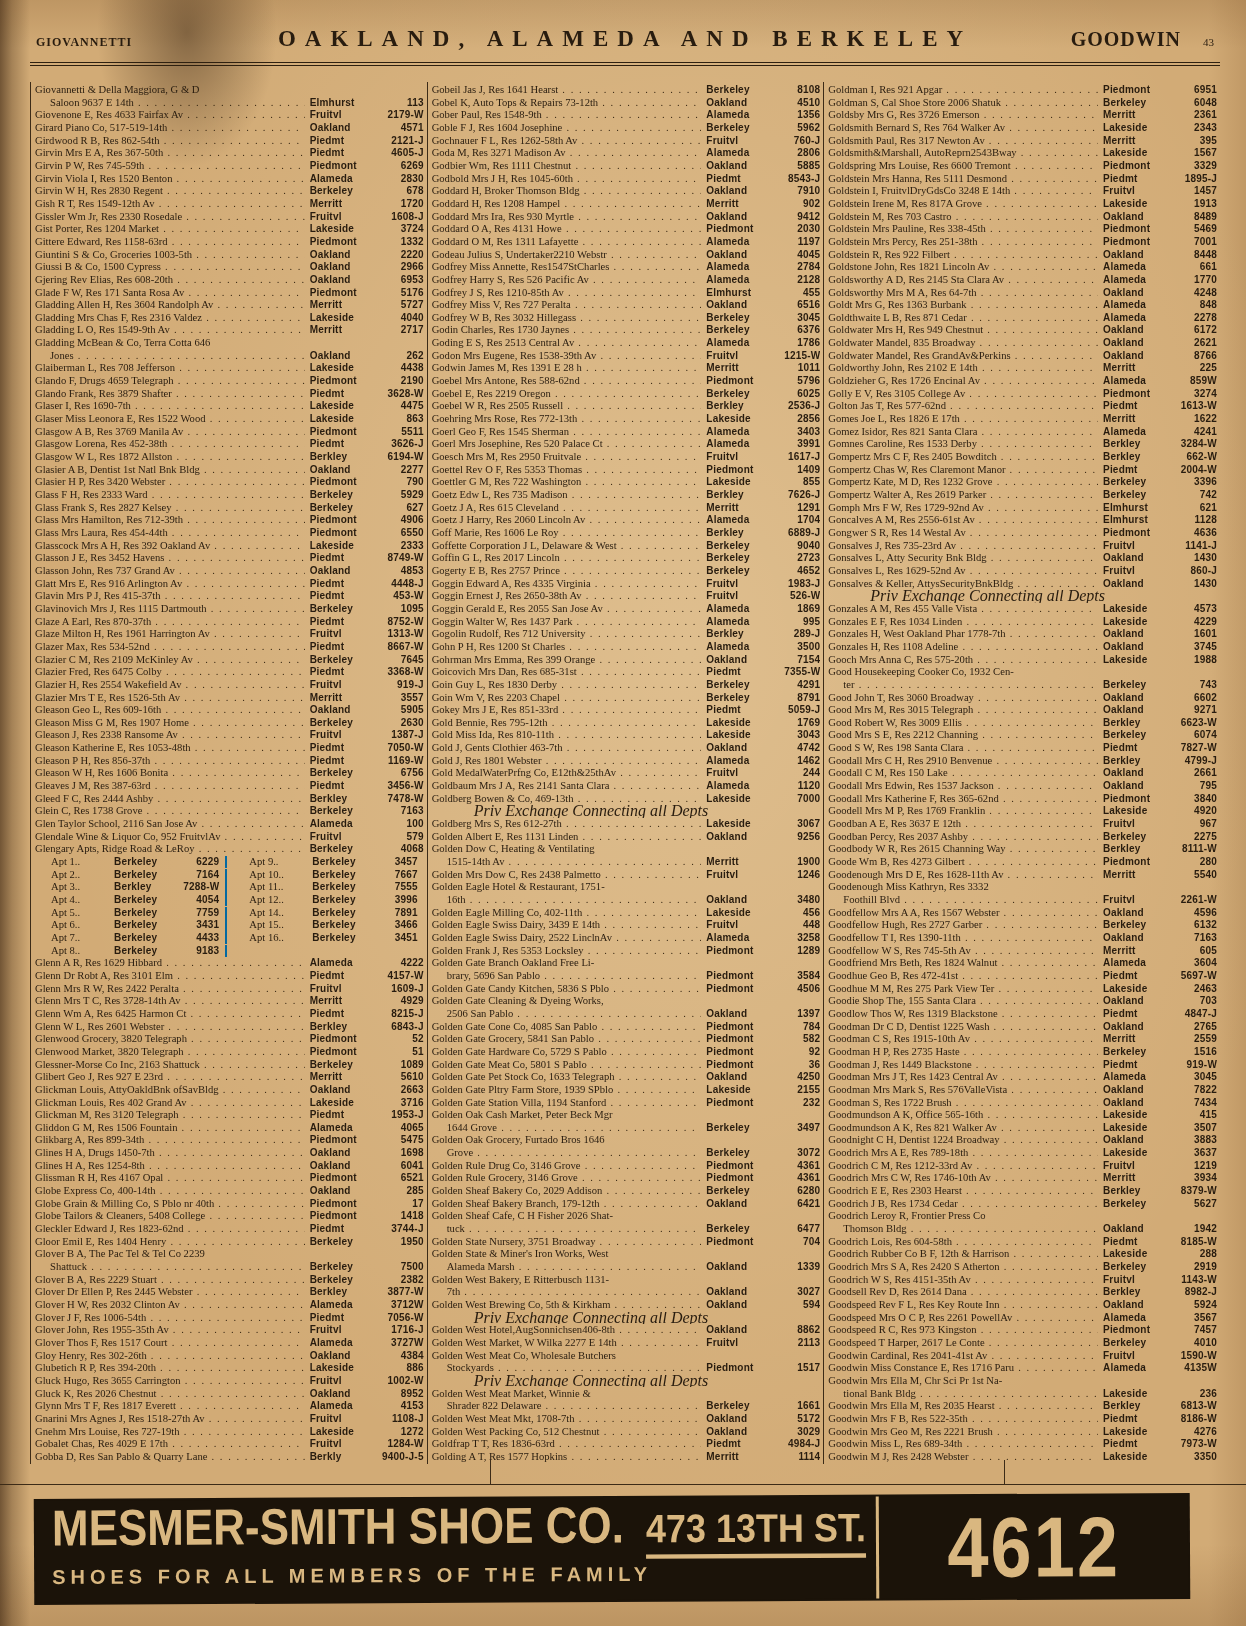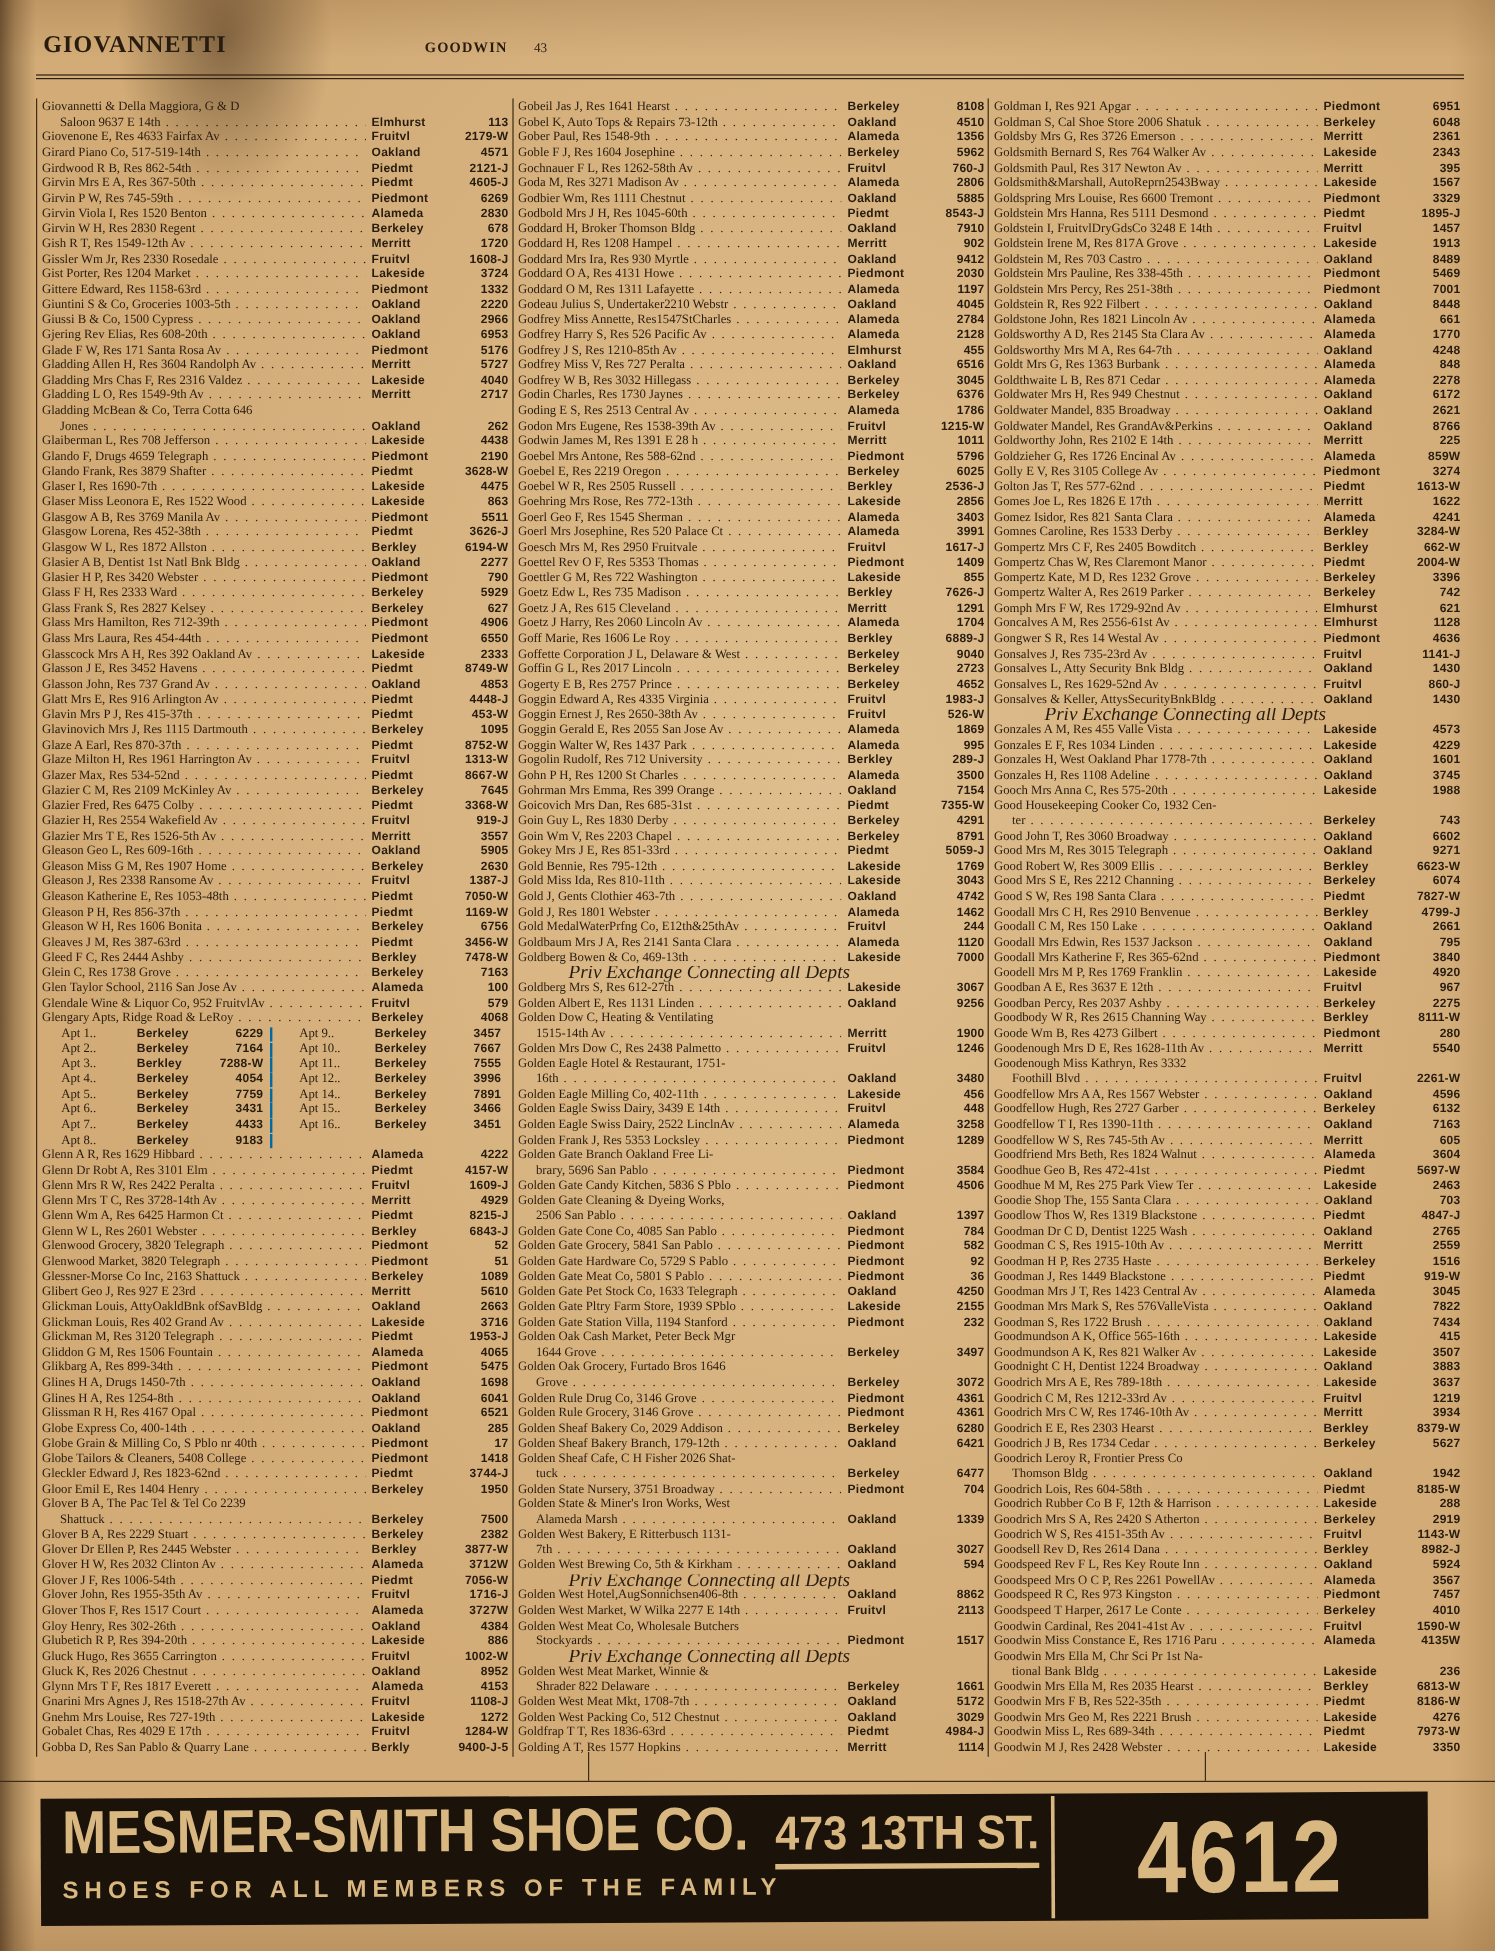--- a/index.html
+++ b/index.html
@@ -14,24 +14,24 @@
       radial-gradient(ellipse at 55% 40%, rgba(255,240,205,0.28), rgba(0,0,0,0) 65%),
       linear-gradient(180deg, rgba(130,88,44,0.25), rgba(0,0,0,0) 3%),
       linear-gradient(0deg, rgba(130,88,44,0.28), rgba(0,0,0,0) 5%),
       linear-gradient(270deg, rgba(130,88,44,0.22), rgba(0,0,0,0) 3%);
     position:relative; overflow:hidden;
   }
   .page { position:absolute; inset:0; padding:26px 26px 0 30px; }
 
   
   .hdr { display:flex; align-items:baseline; height:34px; padding:0 6px; }
-  .hdr .guide { font-size:20px; font-weight:700; letter-spacing:1px; width:210px; white-space:nowrap; }
+  .hdr .guide { font-size:12px; font-weight:700; letter-spacing:1px; width:210px; white-space:nowrap; }
   .hdr .title { flex:1; text-align:center; font-size:23px; font-weight:600; letter-spacing:9px; white-space:nowrap; }
   .hdr .right { width:210px; text-align:right; white-space:nowrap; }
-  .hdr .right .g { font-size:12px; font-weight:700; letter-spacing:1px; }
+  .hdr .right .g { font-size:20px; font-weight:700; letter-spacing:1px; }
   .hdr .right .pg { font-size:11px; font-weight:400; margin-left:18px; }
   .hr2 { height:4px; border-top:1.5px solid #2e2010; border-bottom:1px solid #2e2010; margin:2px 0 0 0; }
 
   
   #cols { display:flex; margin-top:16px; height:1382px; border-left:1px solid #3c2b17; }
   .col { flex:1; padding:2px 3px 0 4px; overflow:hidden; border-right:1px solid #3c2b17; }
   .col:last-child { border-right:none; }
   .row { display:flex; align-items:baseline; height:12.66px; line-height:12.4px; overflow:hidden; }
   .n { flex:1; font-size:10.6px; white-space:nowrap; overflow:hidden; }
   .n::after { content:" . . . . . . . . . . . . . . . . . . . . . . . . . . . . . . . . . . . . . . . ."; letter-spacing:1.5px; color:#33230f; }
@@ -63,20 +63,21 @@
   .ad-phone-labels { padding:4px 8px 0 12px; font-family:"Liberation Sans", sans-serif; font-weight:700; text-align:center; }
   .ad-phone-labels div { font-size:17px; letter-spacing:1px; line-height:21px; white-space:nowrap; }
   .ad-number { flex:1; text-align:center; font-family:"Liberation Sans", sans-serif; font-weight:700; font-size:74px; letter-spacing:2px; transform:scaleY(1.15); }
 </style>
 </head>
 <body>
 
 <div class="page">
   <div class="hdr">
     <div class="guide">GIOVANNETTI</div>
+    <div class="title">OAKLAND, ALAMEDA AND BERKELEY</div>
     <div class="right">
       <span class="g">GOODWIN</span>
       <span class="pg">43</span>
     </div>
   </div>
   <div class="hr2"></div>
 
   <div id="cols">
       <div class="col">
         <div class="row wrap">

